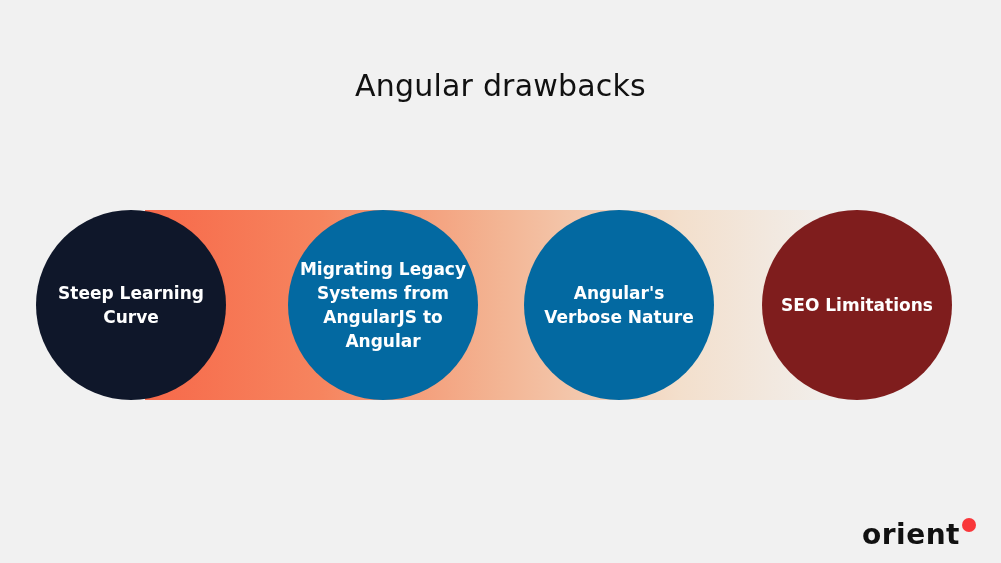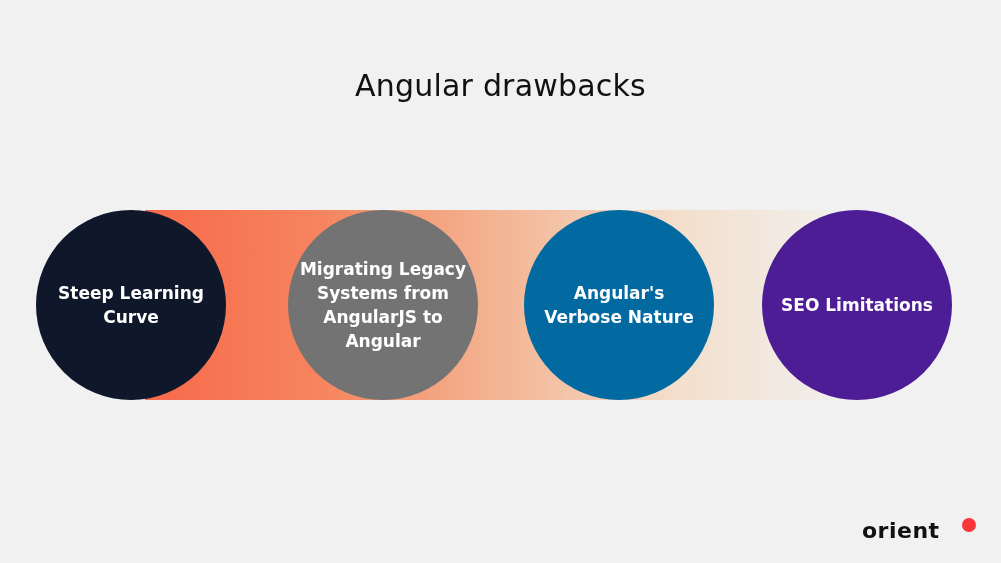--- a/index.html
+++ b/index.html
@@ -20,42 +20,42 @@
   }
   .circle {
     position: absolute; top: 210px; width: 190px; height: 190px; border-radius: 50%;
     display: flex; align-items: center; justify-content: center; text-align: center;
     color: #fff; font-weight: bold; font-size: 17px; line-height: 24px;
     font-family: "DejaVu Sans", sans-serif;
   }
   .circle span { display: block; padding: 0 8px; }
   .logo {
     position: absolute; left: 862px; top: 518px;
-    font-family: "DejaVu Sans", sans-serif; font-weight: bold; font-size: 22px;
+    font-family: "DejaVu Sans", sans-serif; font-weight: bold; font-size: 28px;
     color: #111; letter-spacing: 0.5px;
   }
   .logo-dot {
     position: absolute; left: 962px; top: 518px; width: 14px; height: 14px;
     border-radius: 50%;
   }
 </style>
 </head>
 <body>
 
 <div class="title">Angular drawbacks</div>
 
 <div class="band"></div>
 
 <div class="circle" id="c0" style="left: 36px; background: #0f172a;">
   <span>Steep Learning Curve</span>
 </div>
-<div class="circle" id="c1" style="left: 288px; background: #737373;">
+<div class="circle" id="c1" style="left: 288px; background: #0369a1;">
   <span>Migrating Legacy Systems from AngularJS to Angular</span>
 </div>
 <div class="circle" id="c2" style="left: 524px; background: #0369a1;">
   <span>Angular's Verbose Nature</span>
 </div>
-<div class="circle" id="c3" style="left: 762px; background: #4c1d95;">
+<div class="circle" id="c3" style="left: 762px; background: #7f1d1d;">
   <span>SEO Limitations</span>
 </div>
 
 <div class="logo">orient</div>
 <div class="logo-dot" id="logodot" style="background: rgb(249, 55, 58);"></div>
 
 </body></html>

